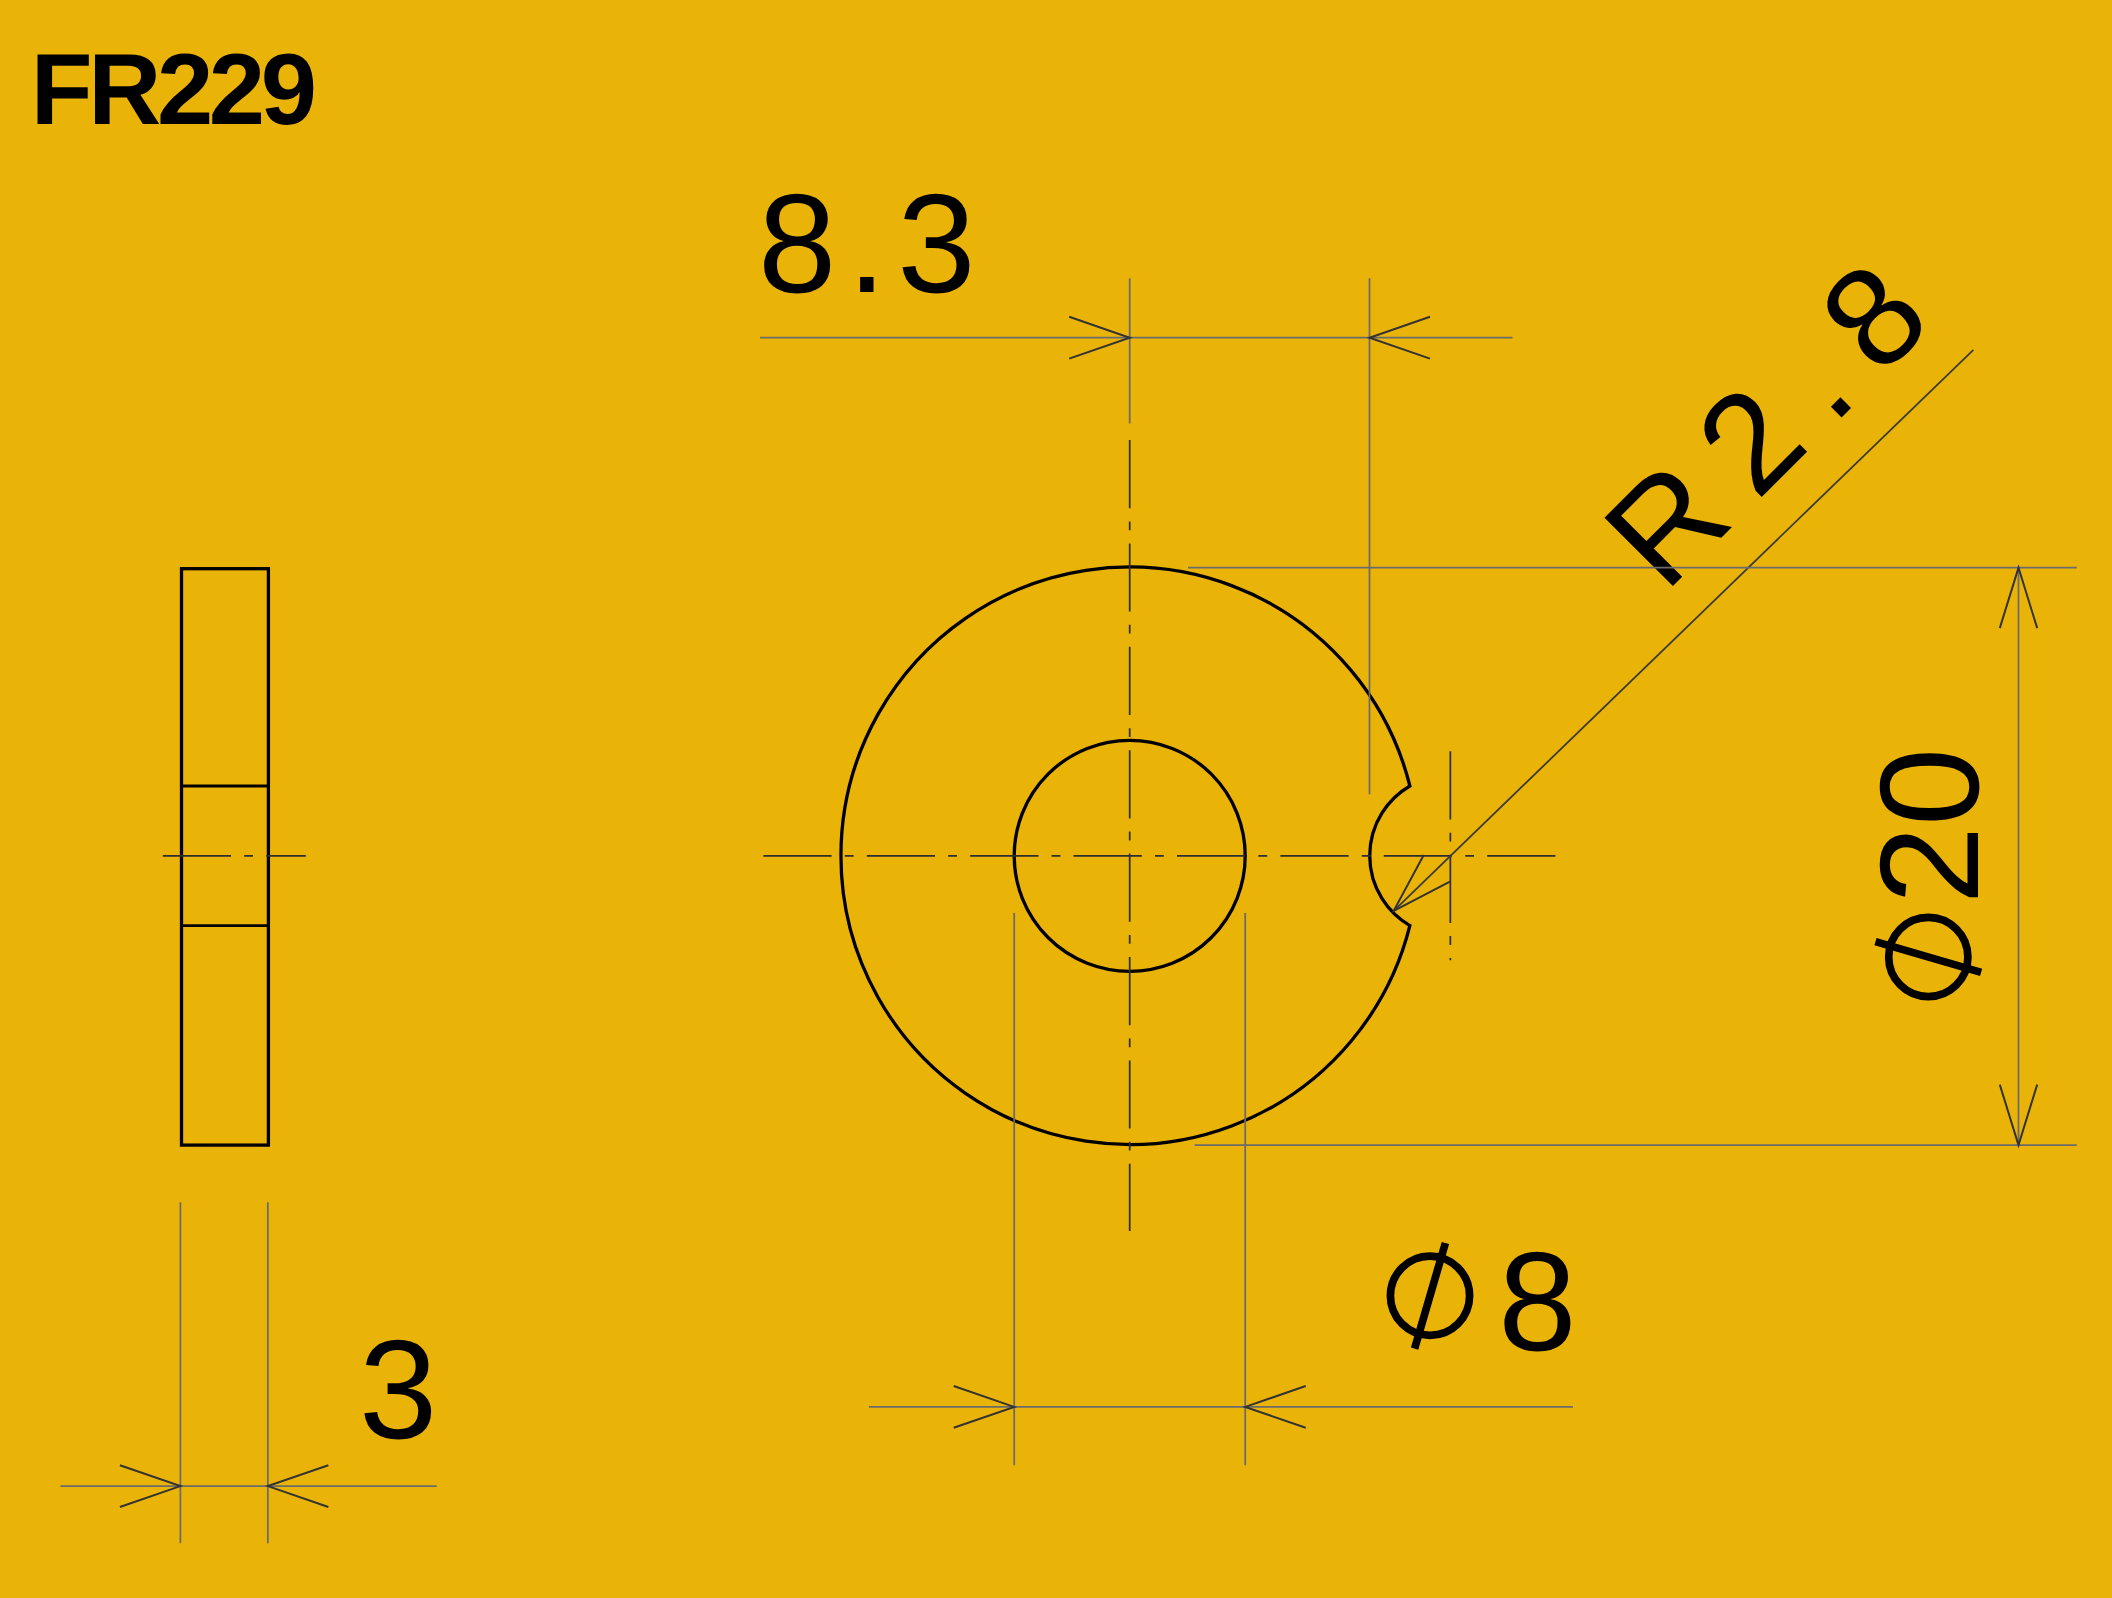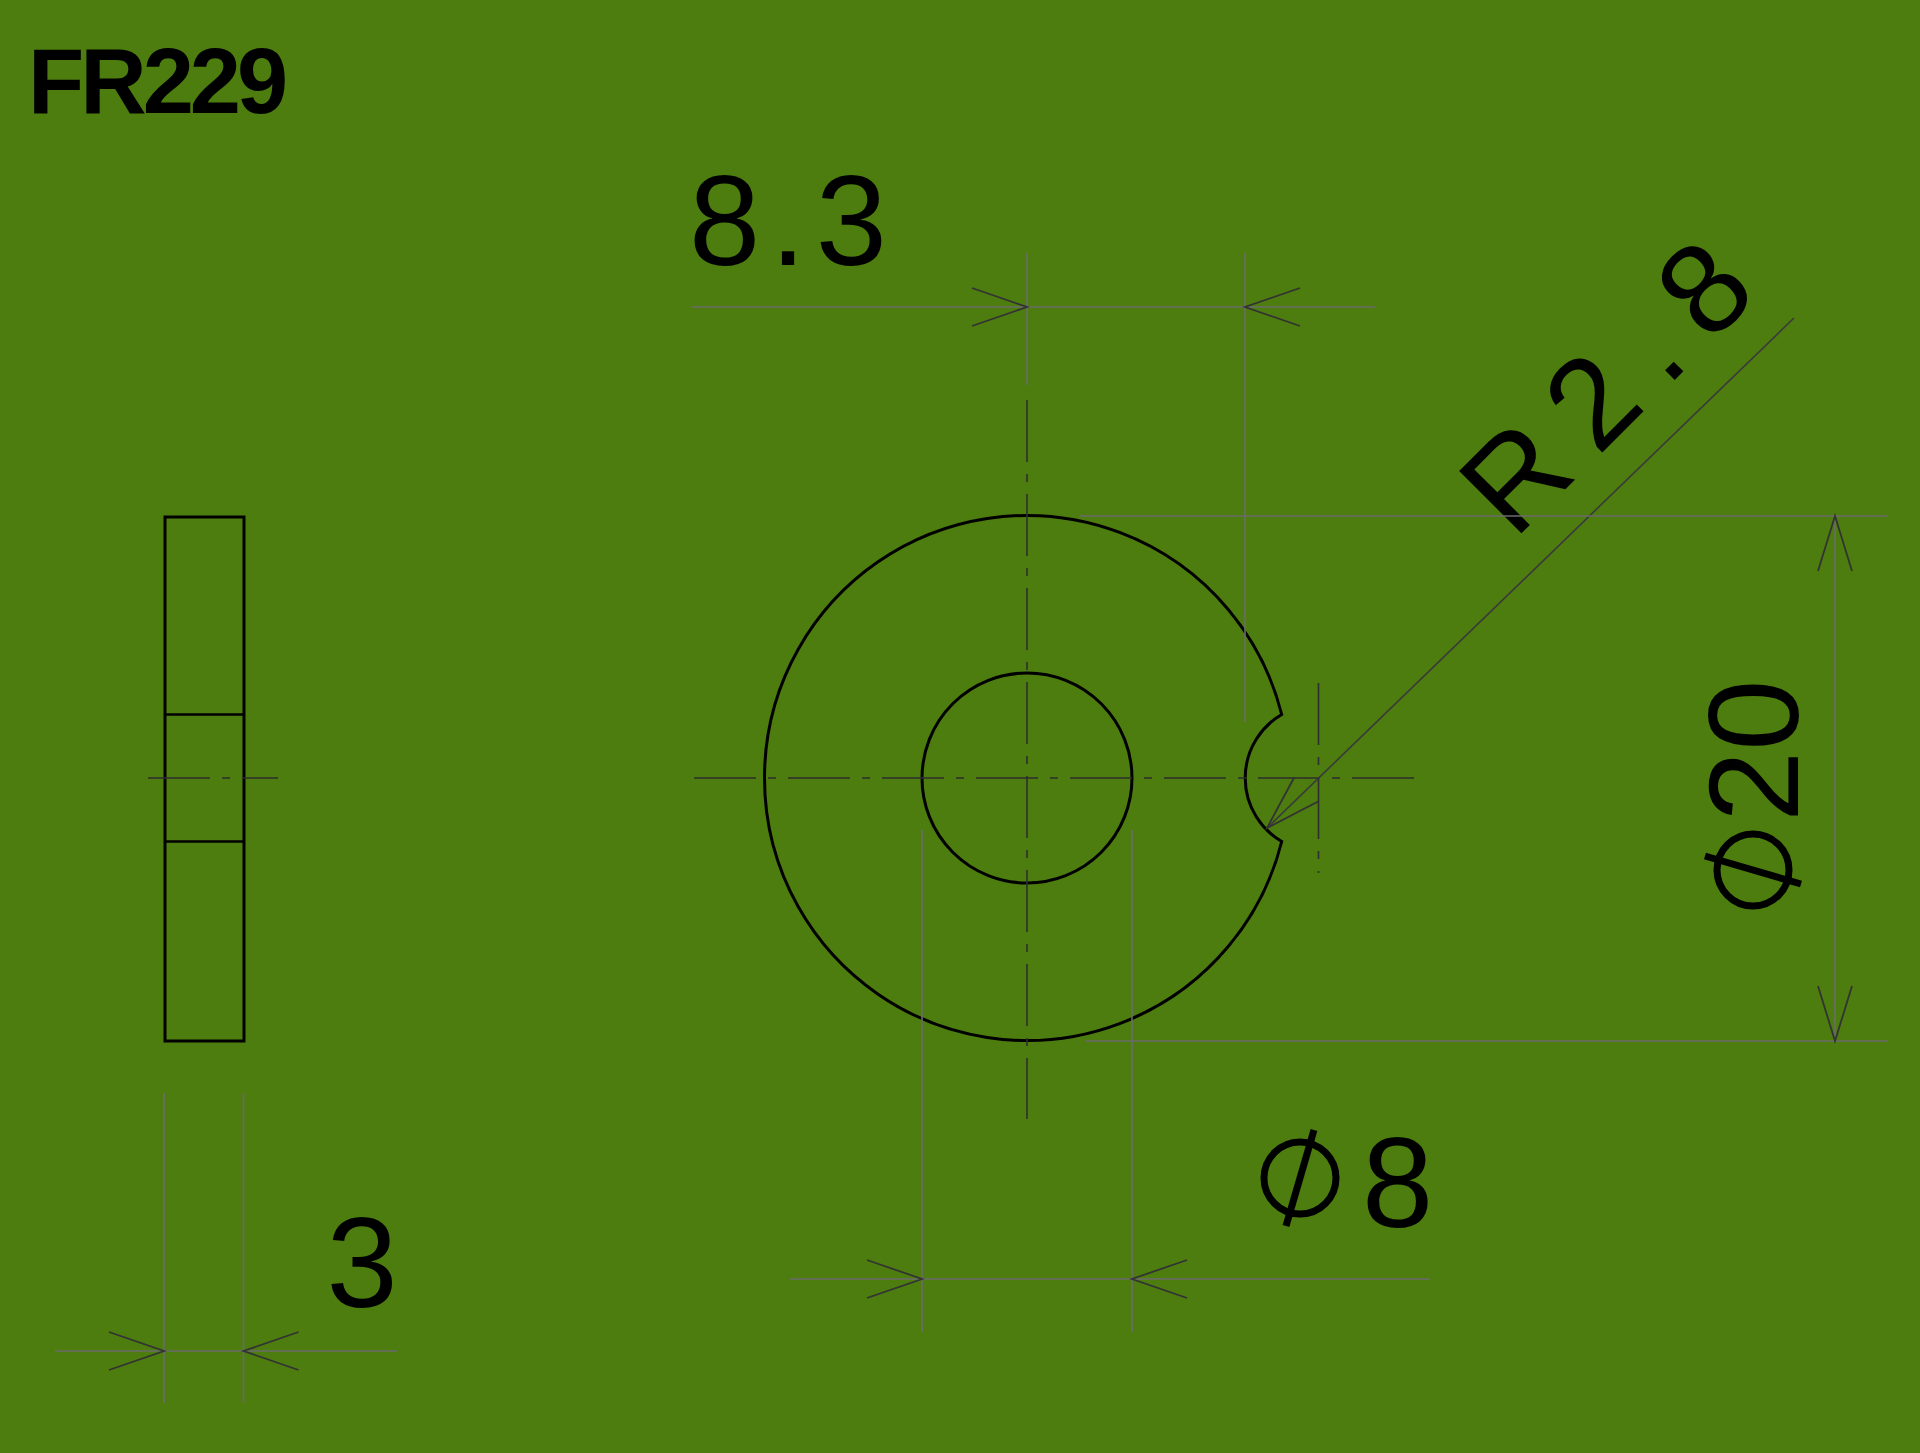--- a/index.html
+++ b/index.html
@@ -1,18 +1,18 @@
 <!DOCTYPE html>
 <html><head>
 <meta charset="utf-8">
 <style>
   html, body { margin: 0; padding: 0; background: #ffffff; }
   .sheet {
     width: 1920px; height: 1453px; position: relative;
-    background: #4d7c0f; overflow: hidden;
+    background: #eab308; overflow: hidden;
     font-family: "Liberation Sans", "DejaVu Sans", sans-serif;
   }
   svg { display: block; }
   text {
     font-family: "Liberation Sans", "DejaVu Sans", sans-serif;
     fill: #000000;
   }
   .dim-text { font-size: 128px; font-weight: 400; }
   .title-text { font-size: 92px; font-weight: 700; letter-spacing: -4px; }
   .outline { stroke: #000000; stroke-width: 3; fill: none; }

